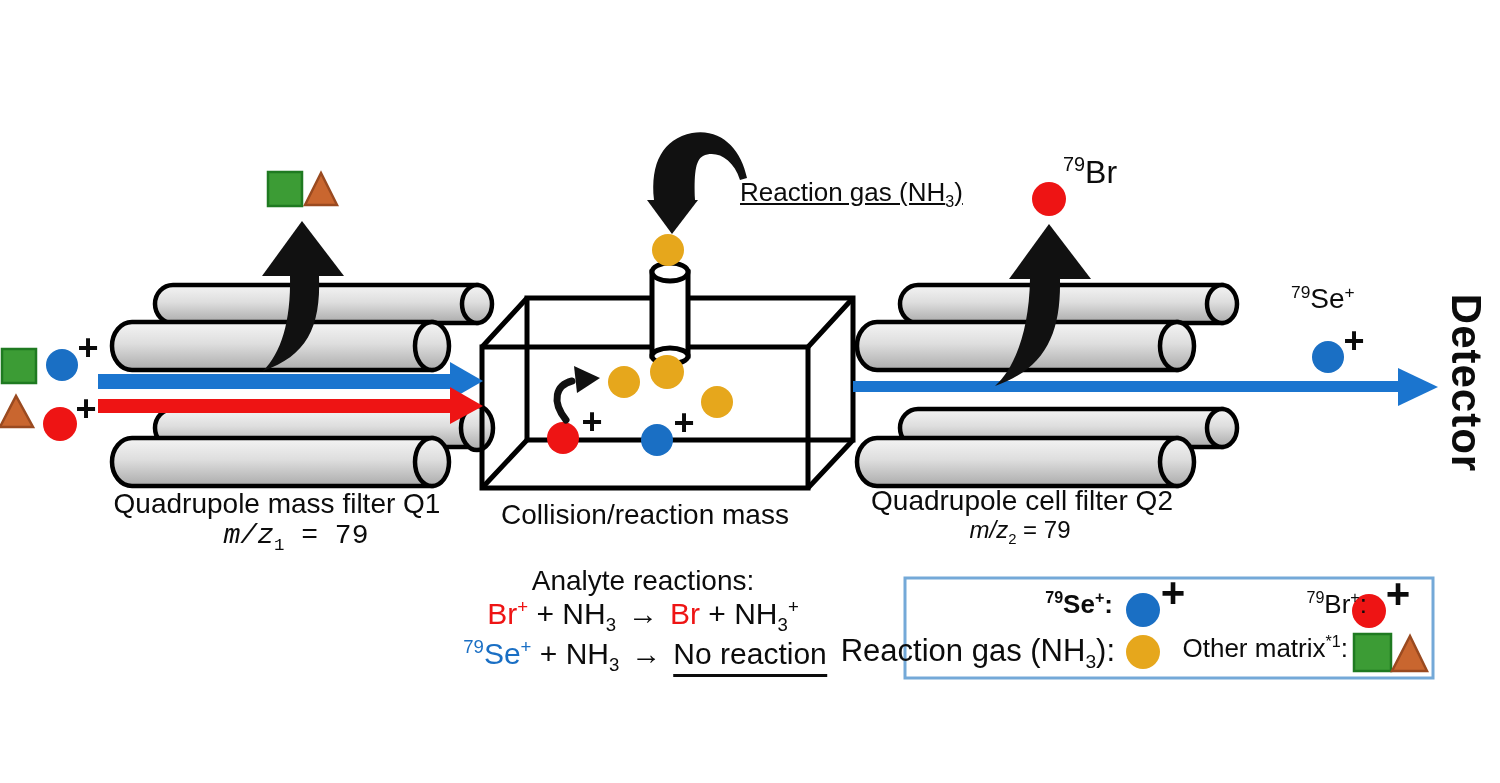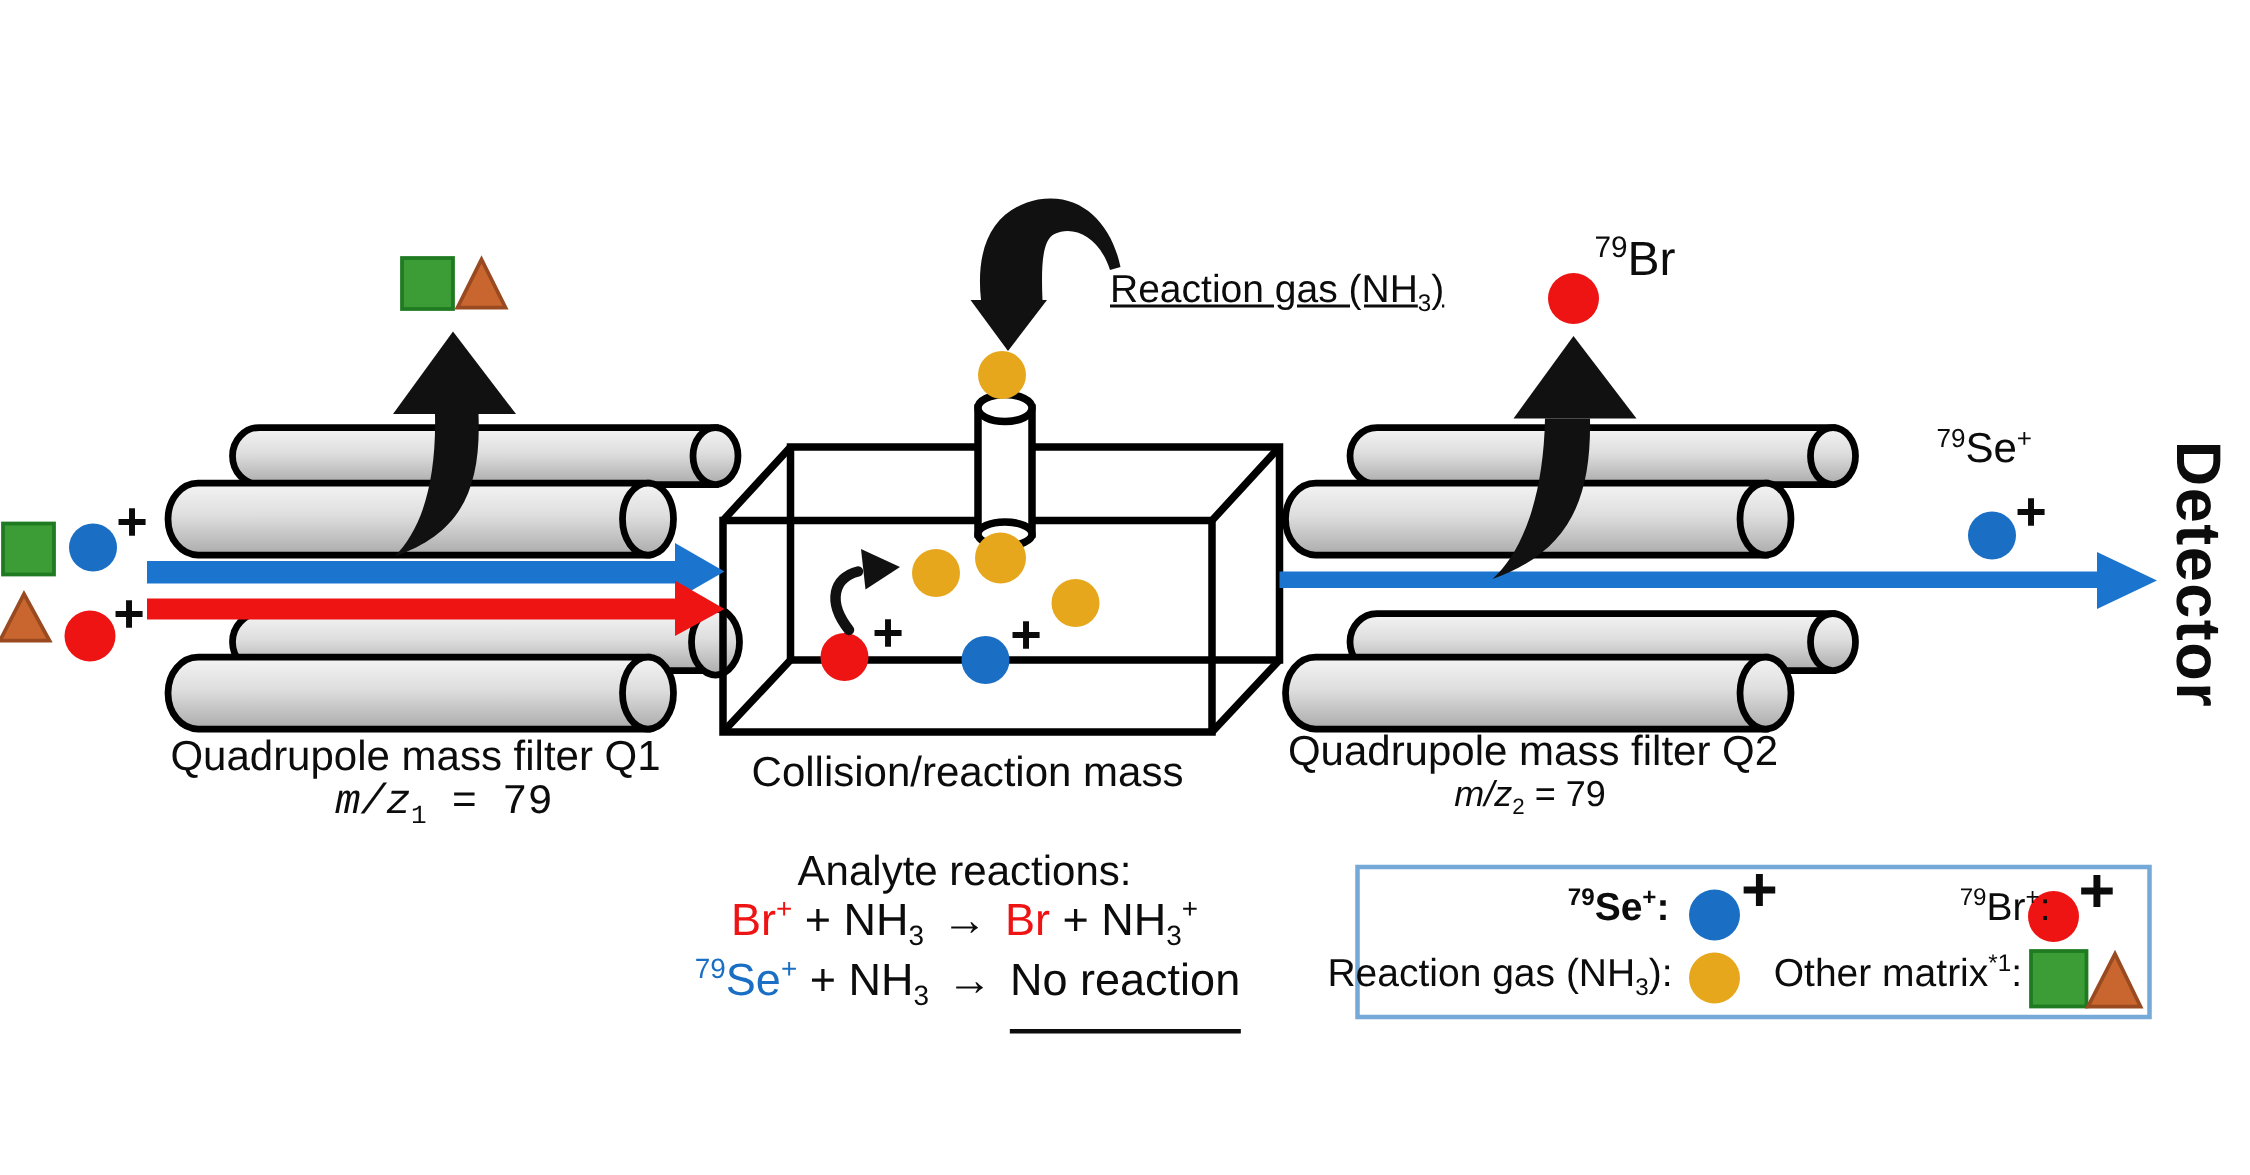--- a/index.html
+++ b/index.html
@@ -7,21 +7,21 @@
          font-family:"Liberation Sans",sans-serif;}
   .stage svg{position:absolute;left:0;top:0;}
   .lbl{position:absolute;color:#0c0c0c;white-space:nowrap;line-height:1.12;}
   .ctr{transform:translateX(-50%);text-align:left;}
   .rgt{transform:translateX(-100%);text-align:right;}
   .lbl sup{font-size:62%;line-height:0;}
   .lbl sub{font-size:62%;line-height:0;}
   .c-red{color:#ee1414;}
   .c-blue{color:#1a6fc4;}
   .rx-arrow{font-weight:bold;padding:0 12px;}
-  .noreact{border-bottom:3px solid #0c0c0c;padding-bottom:16px;}
+  .noreact{border-bottom:3px solid #0c0c0c;padding-bottom:4px;}
   .det{font-weight:bold;font-size:42px;transform:translate(-50%,-50%) rotate(90deg);letter-spacing:1px;}
   .rod{fill:url(#rodGrad);stroke:#000;stroke-width:4.5;}
   .boxedge{fill:none;stroke:#000;stroke-width:5;}
   .tube{fill:#fff;stroke:#000;stroke-width:5;}
   .blk{fill:#111;stroke:none;}
   text.plus{font-family:"Liberation Sans",sans-serif;font-weight:bold;font-size:36px;text-anchor:middle;fill:#0b0b0b;}
   text.plus-lg{font-size:42px;}
   .sq{stroke:#1f7a21;stroke-width:2.5;}
   .tri{stroke:#9a4a20;stroke-width:2.5;}
 </style>
@@ -143,35 +143,35 @@
     <rect class="sq" x="1354" y="634" width="37" height="37" fill="#3c9c35"></rect>
     <polygon class="tri" points="1392,671 1427,671 1410,636" fill="#c9662f"></polygon>
   </g>
 </svg>
 
 <div class="lbl ctr" style="left:277px;top:488px;font-size:28px;"><span>Quadrupole mass filter Q1</span></div>
 <div class="lbl ctr" style="left:296px;top:520px;font-size:28px;font-family:Liberation Mono, monospace;"><i>m/z</i><sub>1</sub><span> = 79</span></div>
 
 <div class="lbl ctr" style="left:645px;top:499px;font-size:28px;"><span>Collision/reaction mass</span></div>
 
-<div class="lbl ctr" style="left:1022px;top:485px;font-size:28px;"><span>Quadrupole mass filter Q2</span></div>
+<div class="lbl ctr" style="left:1022px;top:485px;font-size:28px;"><span>Quadrupole cell filter Q2</span></div>
 <div class="lbl ctr" style="left:1020px;top:517px;font-size:24px;"><i>m/z</i><sub>2</sub><span> = 79</span></div>
 
 <div class="lbl" style="left:740px;top:178px;font-size:26px;text-decoration:underline;"><span>Reaction gas (NH</span><sub>3</sub><span>)</span></div>
 
 <div class="lbl" style="left:1063px;top:155px;font-size:32px;"><sup>79</sup><span>Br</span></div>
 
 <div class="lbl" style="left:1291px;top:283px;font-size:28px;"><sup>79</sup><span>Se</span><sup>+</sup></div>
 
 <div class="lbl det" style="left:1466px;top:383px;"><span>Detector</span></div>
 
 <div class="lbl ctr" style="left:643px;top:565px;font-size:28px;"><span>Analyte reactions:</span></div>
 
 <div class="lbl ctr" style="left:643px;top:597px;font-size:30px;"><span class="c-red"><span>Br</span><sup>+</sup></span><span> + </span><span>NH</span><sub>3</sub><span class="rx-arrow">→</span><span class="c-red">Br</span><span> + </span><span>NH</span><sub>3</sub><sup>+</sup></div>
 
 <div class="lbl ctr" style="left:645px;top:637px;font-size:30px;"><span class="c-blue"><sup>79</sup><span>Se</span><sup>+</sup></span><span> + </span><span>NH</span><sub>3</sub><span class="rx-arrow">→</span><span class="noreact">No reaction</span></div>
 
 <div class="lbl rgt" style="left:1113px;top:590px;font-size:26px;font-weight:bold;"><sup>79</sup><span>Se</span><sup>+</sup><span>:</span></div>
 <div class="lbl rgt" style="left:1330px;top:590px;font-size:26px;margin-left:37px;"><sup>79</sup><span>Br</span><sup>+</sup><span>:</span></div>
-<div class="lbl rgt" style="left:1115px;top:634px;font-size:26px;"><span>Reaction gas (NH</span><sub>3</sub><span>):</span></div>
+<div class="lbl rgt" style="left:1115px;top:634px;font-size:31px;"><span>Reaction gas (NH</span><sub>3</sub><span>):</span></div>
 <div class="lbl rgt" style="left:1348px;top:634px;font-size:26px;"><span>Other matrix</span><sup>*1</sup><span>:</span></div>
 
 </div>
 
 </body></html>

